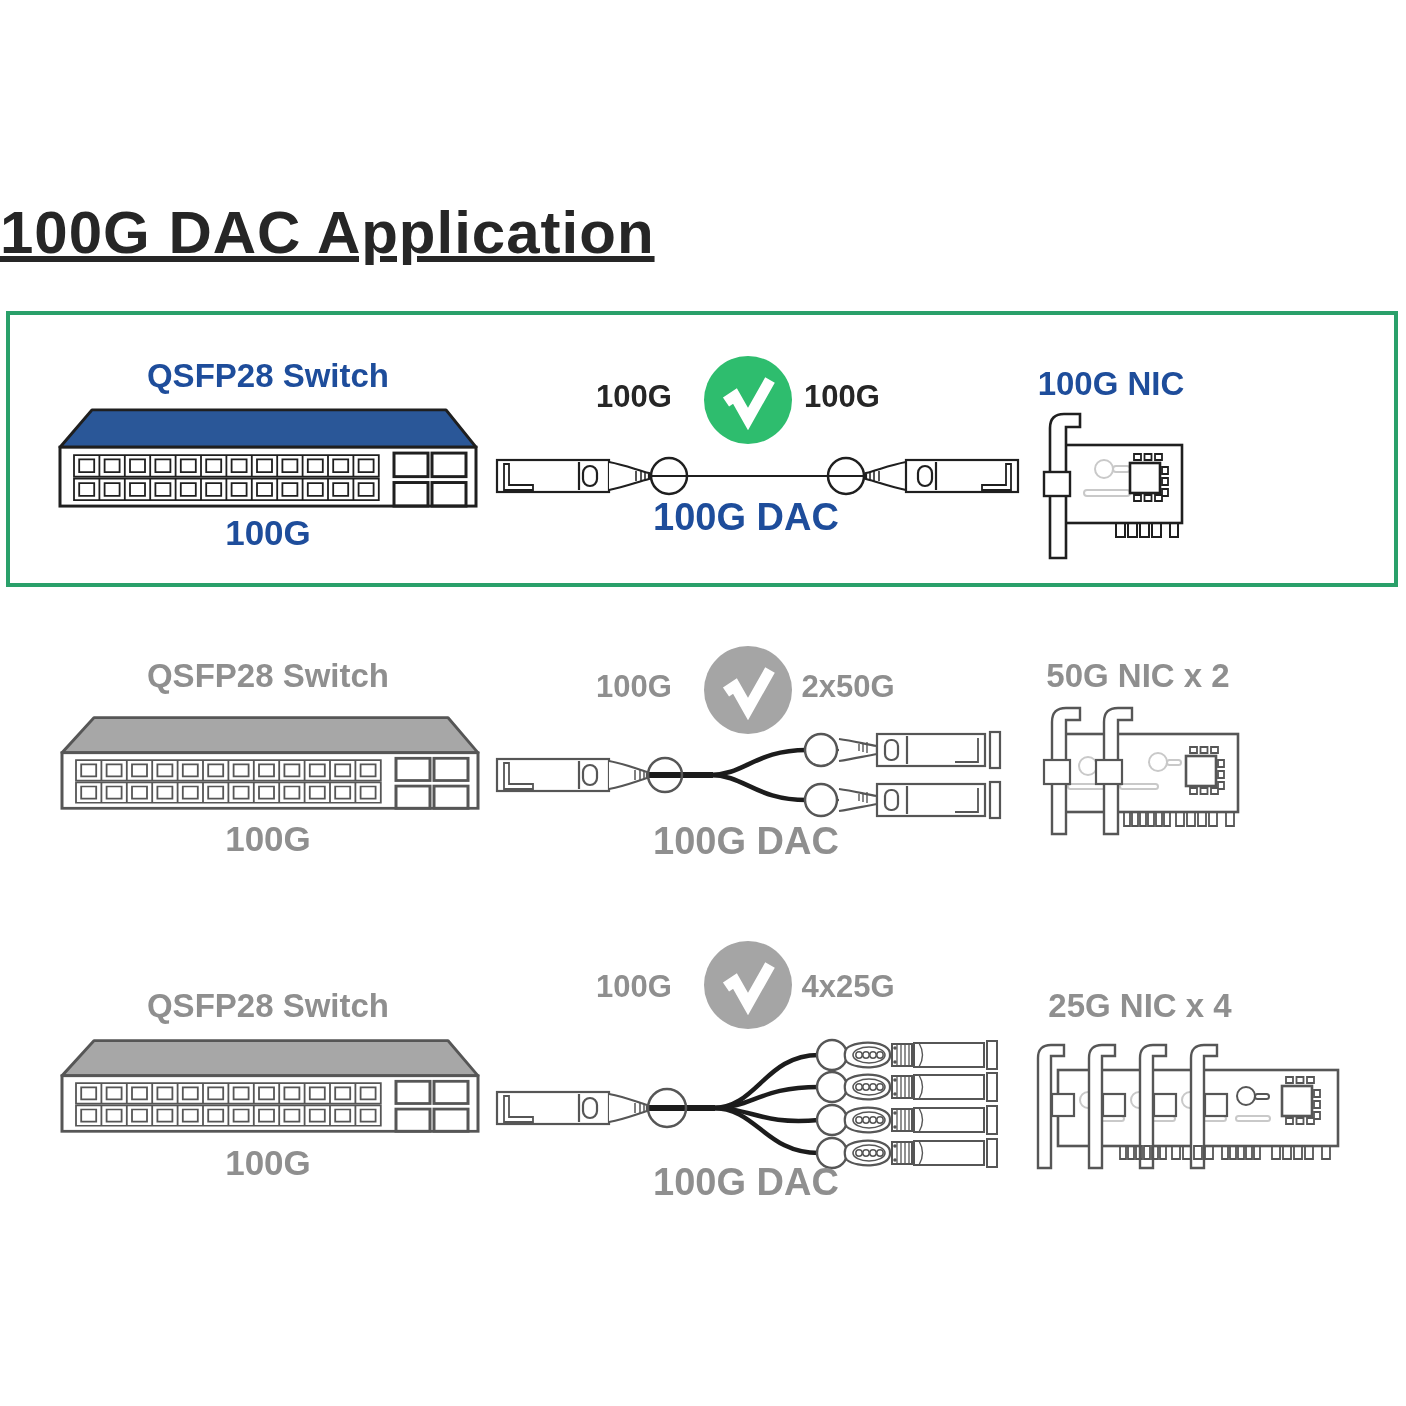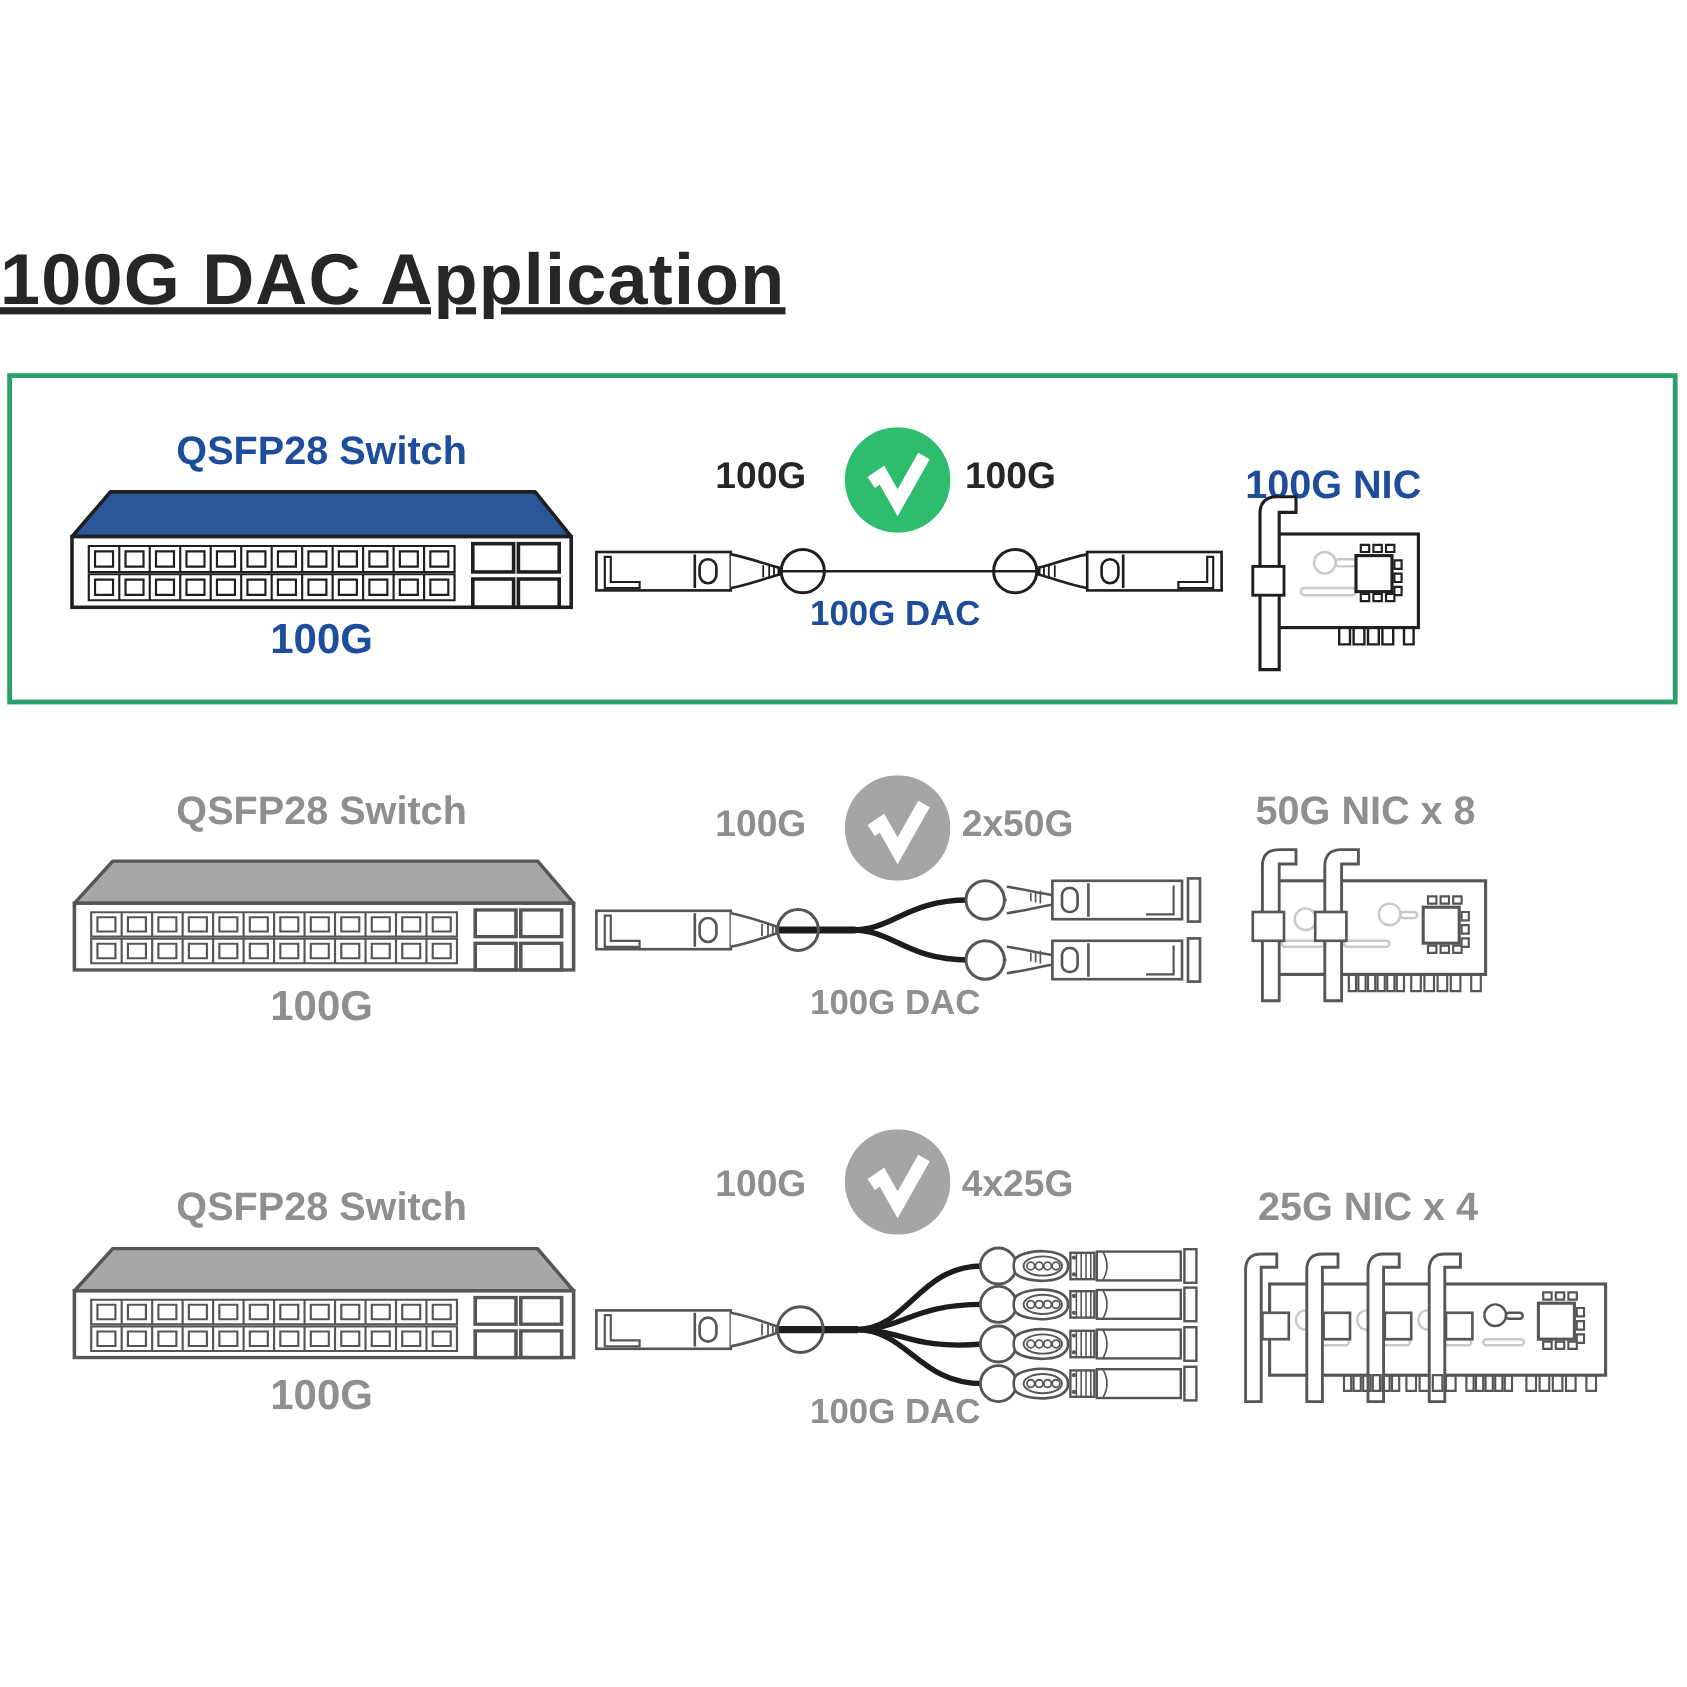--- a/index.html
+++ b/index.html
@@ -5,21 +5,21 @@
   html,body{margin:0;padding:0;background:#fff;}
   .page{position:relative;width:1406px;height:1406px;background:#fff;overflow:hidden;
         font-family:"Liberation Sans",sans-serif;}
   .lbl{position:absolute;font-weight:bold;text-align:center;white-space:nowrap;line-height:1.1;}
   .blue{color:var(--accent-blue,#1e4d9b);}
   .gray{color:var(--neutral-gray,#8f8f8f);}
   .dark{color:var(--title-text,#262626);}
   .s35{font-size:35px;}
   .s33{font-size:33px;text-align:center;}
   .s31{font-size:31px;}
-  .s29{font-size:29px;}
+  .s29{font-size:38px;}
   .title{position:absolute;left:0;top:198px;width:100%;margin:0;
          font-size:60px;font-weight:bold;color:var(--title-text,#262626);letter-spacing:1px;text-decoration:underline;}
   .hl-box{position:absolute;left:6px;top:311px;width:1384px;height:268px;
           border:4px solid var(--highlight-green,#2aa06a);background:transparent;}
   svg.art{position:absolute;overflow:visible;}
   .defs{position:absolute;width:0;height:0;}
 </style>
 </head>
 <body>
 
@@ -219,21 +219,21 @@
     <svg class="art" style="left:704px;top:356px;--check-fill:var(--check-green,#2ebd6e);" width="88" height="88">
       <use href="#sym-check"></use>
     </svg>
     <div class="lbl dark s31" style="left:777px;top:380px;width:130px;">100G</div>
 
     <svg class="art" style="left:495px;top:453px;color:var(--outline-dark,#1f1f1f);" width="525" height="46">
       <use href="#sym-cable-straight"></use>
     </svg>
     <div class="lbl blue s29" style="left:616px;top:497px;width:260px;">100G DAC</div>
 
-    <div class="lbl blue s33" style="left:1011px;top:386px;width:200px;">100G NIC</div>
+    <div class="lbl blue s33" style="left:1011px;top:366px;width:200px;">100G NIC</div>
     <svg class="art" style="left:1040px;top:408px;color:var(--outline-dark,#1f1f1f);--faint:var(--faint-gray,#c9c9c9);" width="148" height="156">
       <use href="#sym-nic1"></use>
     </svg>
   </section>
 
   <section>
     <div class="lbl gray s33" style="left:78px;top:658px;width:380px;">QSFP28 Switch</div>
     <svg class="art" style="left:60px;top:712px;color:var(--outline-gray,#565656);--roof:var(--switch-top-gray,#a7a7a7);" width="420" height="100">
       <use href="#sym-switch"></use>
     </svg>
@@ -243,21 +243,21 @@
     <svg class="art" style="left:704px;top:646px;--check-fill:var(--check-gray,#a5a5a5);" width="88" height="88">
       <use href="#sym-check"></use>
     </svg>
     <div class="lbl gray s31" style="left:768px;top:670px;width:160px;">2x50G</div>
 
     <svg class="art" style="left:495px;top:726px;color:var(--outline-gray,#565656);" width="530" height="100">
       <use href="#sym-cable-split2"></use>
     </svg>
     <div class="lbl gray s29" style="left:616px;top:821px;width:260px;">100G DAC</div>
 
-    <div class="lbl gray s33" style="left:1018px;top:658px;width:240px;">50G NIC x 8</div>
+    <div class="lbl gray s33" style="left:1018px;top:658px;width:240px;">50G NIC x 2</div>
     <svg class="art" style="left:1040px;top:700px;color:var(--outline-gray,#565656);--faint:var(--faint-gray,#c9c9c9);" width="205" height="140">
       <use href="#sym-nic2"></use>
     </svg>
   </section>
 
   <section>
     <div class="lbl gray s33" style="left:78px;top:988px;width:380px;">QSFP28 Switch</div>
     <svg class="art" style="left:60px;top:1035px;color:var(--outline-gray,#565656);--roof:var(--switch-top-gray,#a7a7a7);" width="420" height="100">
       <use href="#sym-switch"></use>
     </svg>

